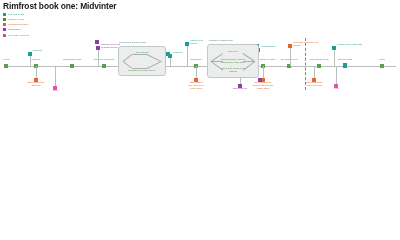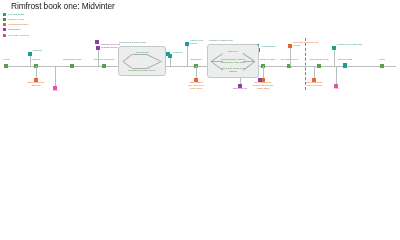--- a/index.html
+++ b/index.html
@@ -14,25 +14,24 @@
     position: relative;
     width: 400px; height: 91px;
     background: #ffffff;
   }
 
   
   #title {
     position: absolute;
     left: 3px; top: 1px;
     font-size: 8.4px;
-    font-weight: normal;
+    font-weight: bold;
     color: #1a1a1a;
     letter-spacing: -0.1px;
     white-space: nowrap;
-    margin-left: 8px;
   }
 
   
   #legend {
     position: absolute;
     left: 3px; top: 12px;
     width: 78px;
   }
   .legend-row {
     display: flex;

